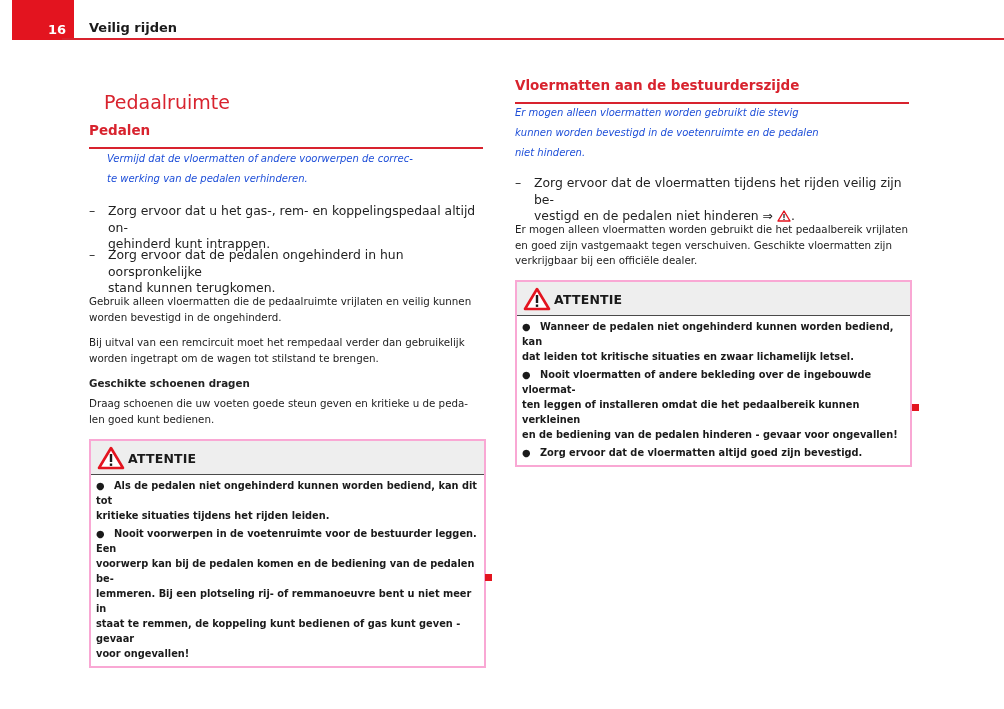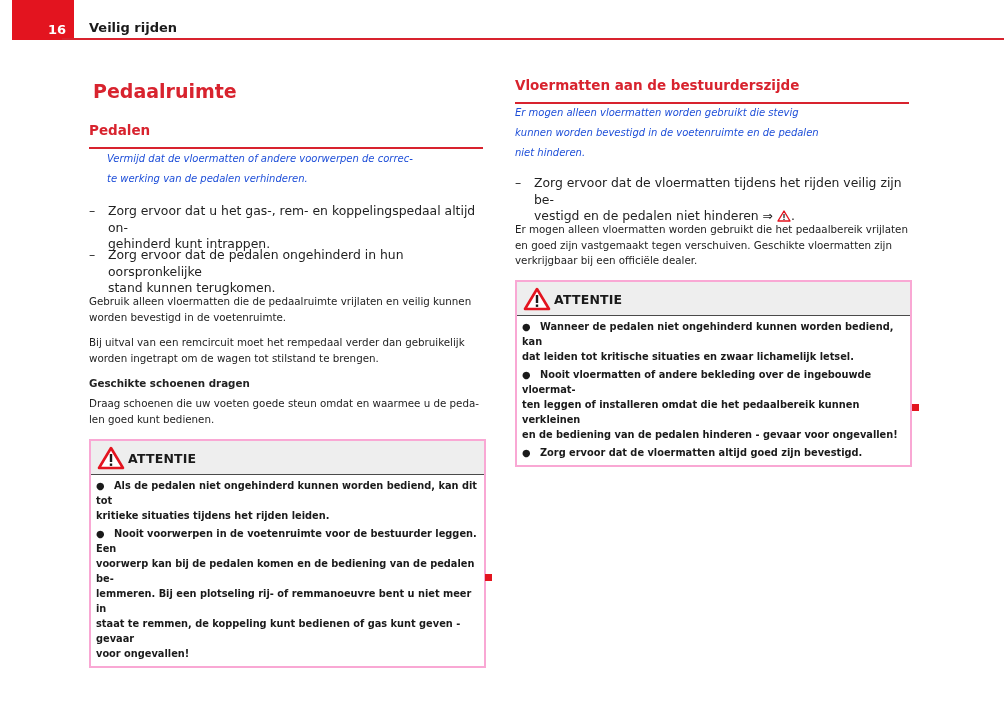--- a/index.html
+++ b/index.html
@@ -3,21 +3,21 @@
 <meta charset="utf-8">
 <style>
   html, body { margin:0; padding:0; background:#ffffff; }
   body { width:1004px; height:709px; position:relative; overflow:hidden;
          font-family:"DejaVu Sans", sans-serif; color:#1a1a1a; }
   .pagenum-box { position:absolute; left:12px; top:0; width:62px; height:40px; background:#e3141f; }
   .pagenum { position:absolute; right:8px; bottom:3px; color:#fff; font-weight:bold; font-size:13px; }
   .header-title { position:absolute; left:89px; top:20px; font-size:13px; font-weight:bold; color:#1a1a1a; }
   .header-rule { position:absolute; left:62px; top:38px; width:942px; height:2px; background:#d8232e; }
 
-  h1.section { position:absolute; margin:4px; font-size:19px; font-weight:bold; color:#d8232e; }
+  h1.section { position:absolute; margin:15px; font-size:19px; font-weight:normal; color:#d8232e; }
   .subhead { position:absolute; margin:0; font-size:13.5px; font-weight:bold; color:#d8232e;
              border-bottom:2px solid #d8232e; width:394px; padding-bottom:9px; }
   .lead { position:absolute; margin:0; font-style:italic; font-size:10px; line-height:20px; color:#1d4ed8; width:394px; }
   .dash-item { position:absolute; width:394px; font-size:12.4px; line-height:16.5px; color:#222; }
   .dash-item .dash { position:absolute; left:0; top:0; }
   .dash-item .txt { display:block; margin-left:19px; }
   .body { position:absolute; width:394px; font-size:10.3px; line-height:15.5px; color:#222; }
   .body-bold { position:absolute; width:394px; font-size:10.3px; font-weight:bold; color:#222; }
 
   .warn { position:absolute; width:393px; border:2px solid #f9a8d4; background:#fff; }
@@ -57,29 +57,29 @@
 <div class="dash-item" style="left:89px; top:247px;">
   <span class="dash">–</span>
   <span class="txt">
     <span>Zorg ervoor dat de pedalen ongehinderd in hun oorspronkelijke</span><br>
     <span>stand kunnen terugkomen.</span>
   </span>
 </div>
 
 <div class="body" style="left:89px; top:294px;">
   <span>Gebruik alleen vloermatten die de pedaalruimte vrijlaten en veilig kunnen</span><br>
-  <span>worden bevestigd in de voetenruimte.</span>
+  <span>worden bevestigd in de ongehinderd.</span>
 </div>
 <div class="body" style="left:89px; top:335px;">
   <span>Bij uitval van een remcircuit moet het rempedaal verder dan gebruikelijk</span><br>
   <span>worden ingetrapt om de wagen tot stilstand te brengen.</span>
 </div>
 <div class="body-bold" style="left:89px; top:377px;">Geschikte schoenen dragen</div>
 <div class="body" style="left:89px; top:396px;">
-  <span>Draag schoenen die uw voeten goede steun omdat en waarmee u de peda-</span><br>
+  <span>Draag schoenen die uw voeten goede steun geven en kritieke u de peda-</span><br>
   <span>len goed kunt bedienen.</span>
 </div>
 
 <div class="warn" style="left:89px; top:439px;">
   <div class="warn-head">
     <svg width="28" height="24" viewBox="0 0 28 24">
       <polygon points="14,2 26,22 2,22" fill="#fff" stroke="#e3141f" stroke-width="2.6" stroke-linejoin="round"></polygon>
       <rect x="12.8" y="8" width="2.4" height="8" fill="#1a1a1a"></rect>
       <rect x="12.8" y="17.5" width="2.4" height="2.4" fill="#1a1a1a"></rect>
     </svg>

